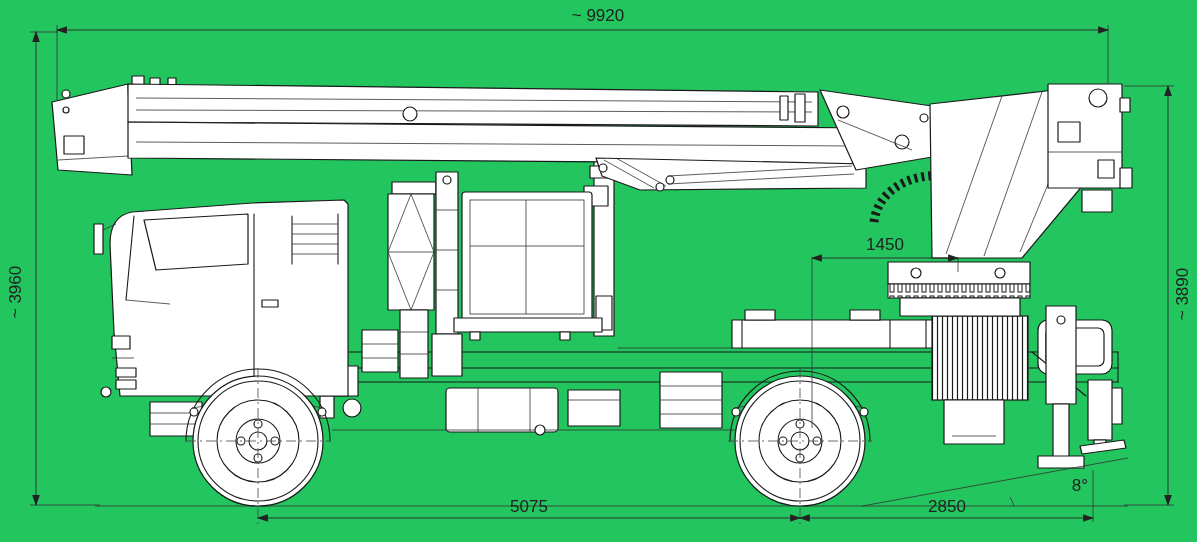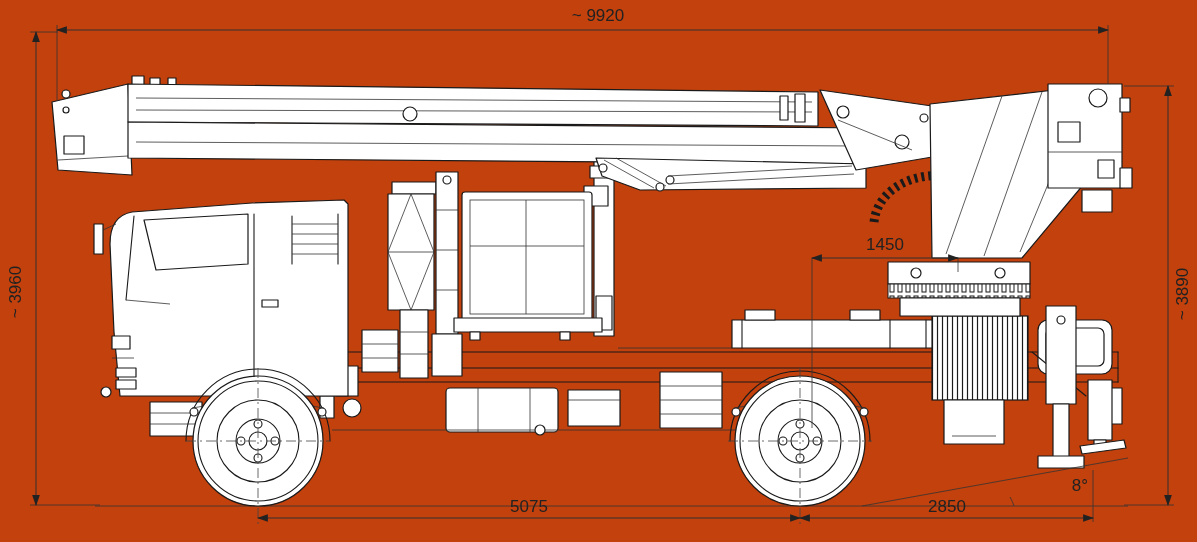--- a/index.html
+++ b/index.html
@@ -1,16 +1,16 @@
 <!DOCTYPE html>
 <html><head>
 <meta charset="utf-8">
 <style>
   html,body{margin:0;padding:0;background:#ffffff;}
-  .canvas{position:relative;width:1197px;height:542px;background:#c2410c;overflow:hidden;}
+  .canvas{position:relative;width:1197px;height:542px;background:#22c55e;overflow:hidden;}
   svg{position:absolute;top:0;left:0;}
   .ln{stroke:#1a1a1a;stroke-width:1.1;fill:none;stroke-linejoin:round;stroke-linecap:round;}
   .fw{stroke:#1a1a1a;stroke-width:1.2;fill:#ffffff;stroke-linejoin:round;}
   .thin{stroke:#333333;stroke-width:0.8;fill:none;}
   .dim{stroke:#333333;stroke-width:1;fill:none;}
   .cl{stroke:#444444;stroke-width:0.8;fill:none;stroke-dasharray:10 4 2 4;}
   .chain{stroke:#1a1a1a;stroke-width:9;fill:none;stroke-dasharray:3 4;stroke-linecap:butt;}
   .dimtext{font-family:"Liberation Sans",sans-serif;font-size:17px;fill:#222222;}
 </style>
 </head>

